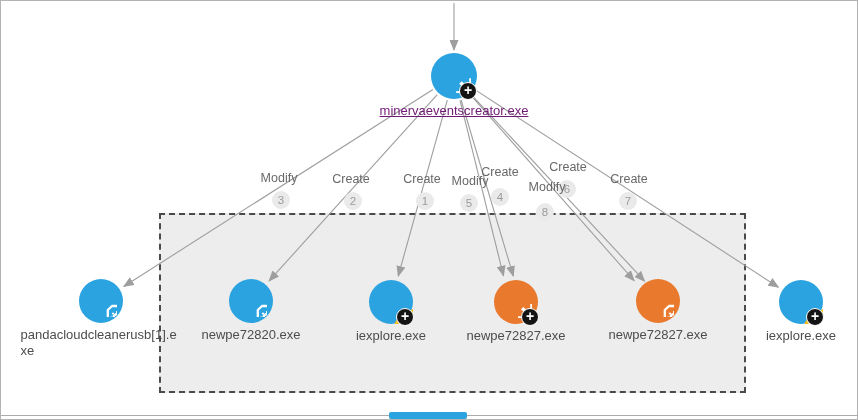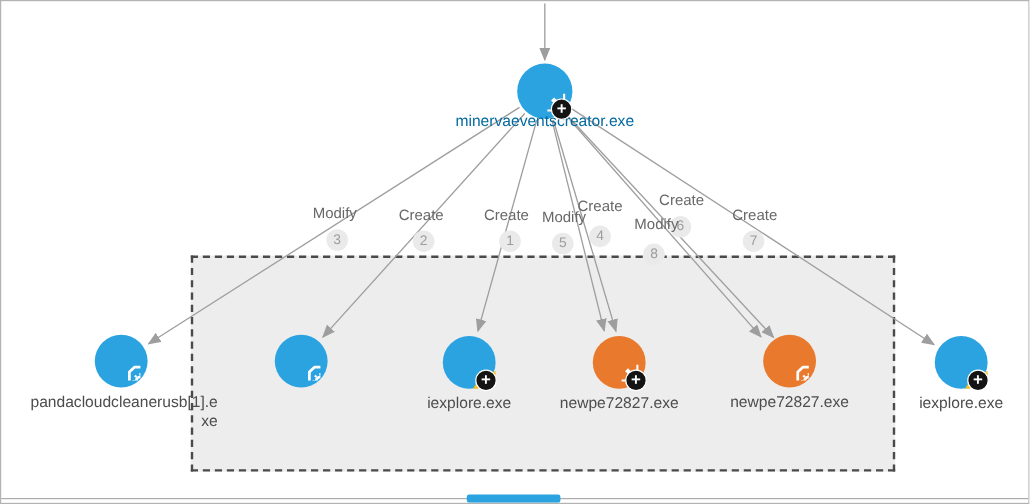--- a/index.html
+++ b/index.html
@@ -14,21 +14,21 @@
   }
   #edge-layer{position:absolute;left:0;top:0;z-index:2;}
   .node-circle{
     position:absolute;z-index:3;border-radius:50%;
     display:flex;align-items:center;justify-content:center;
   }
   .node-label{
     position:absolute;z-index:3;font-size:13px;color:#4d4d4d;
     text-align:center;white-space:nowrap;line-height:1.25;
   }
-  .node-label.wrap{white-space:normal;word-break:break-all;text-align:right;}
+  .node-label.wrap{white-space:normal;word-break:break-all;text-align:left;}
   .plus-badge{
     position:absolute;z-index:4;width:16px;height:16px;border-radius:50%;
     background:#141414;border:1px solid #ffffff;color:#ffffff;
     font-size:14px;font-weight:bold;line-height:14px;text-align:center;
   }
   .action-label{
     position:absolute;z-index:3;width:84px;margin-left:-42px;margin-top:-8px;
     font-size:12.5px;color:#686868;text-align:center;
   }
   .num-badge{
@@ -110,32 +110,33 @@
 
   <div id="scroll-track"></div>
   <div id="scroll-thumb" style="left: 388px; width: 78px; background: rgb(43, 163, 224);"></div>
 
 <div class="node-circle" style="left: 430px; top: 52px; width: 46px; height: 46px; background: rgb(43, 163, 224);">
       <svg width="34" height="34" viewBox="-16 -16 32 32">
         <use href="#sym-gear-plus"></use>
       </svg>
     </div>
     <div class="plus-badge" style="left: 458px; top: 81px; background: rgb(20, 20, 20);">+</div>
-    <div class="node-label" style="left: 343px; top: 92px; width: 220px; color: #0369a1;">minervaeventscreator.exe</div>
+    <div class="node-label" style="left: 343px; top: 102px; width: 220px; color: #701a75; text-decoration: underline;">minervaeventscreator.exe</div>
     <div class="node-circle" style="left: 78px; top: 278px; width: 44px; height: 44px; background: rgb(43, 163, 224);">
       <svg width="32" height="32" viewBox="-16 -16 32 32">
         <use href="#sym-doc-gear"></use>
       </svg>
     </div>
     <div class="node-label wrap" style="left: 19.5px; top: 326px; width: 161px; color: rgb(77, 77, 77);">pandacloudcleanerusb[1].exe</div>
     <div class="node-circle" style="left: 228px; top: 278px; width: 44px; height: 44px; background: rgb(43, 163, 224);">
       <svg width="32" height="32" viewBox="-16 -16 32 32">
         <use href="#sym-doc-gear"></use>
       </svg>
     </div>
+    <div class="node-label" style="left: 175px; top: 326px; width: 150px; color: rgb(77, 77, 77);">newpe72820.exe</div>
     <div class="node-circle" style="left: 368px; top: 279px; width: 44px; height: 44px; background: rgb(43, 163, 224);">
       <svg width="44" height="44" viewBox="-16 -16 32 32">
         <use href="#sym-ie"></use>
       </svg>
     </div>
     <div class="plus-badge" style="left: 395px; top: 307px; background: rgb(20, 20, 20);">+</div>
     <div class="node-label" style="left: 315px; top: 327px; width: 150px; color: rgb(77, 77, 77);">iexplore.exe</div>
     <div class="node-circle" style="left: 493px; top: 279px; width: 44px; height: 44px; background: rgb(232, 121, 45);">
       <svg width="32" height="32" viewBox="-16 -16 32 32">
         <use href="#sym-gear-plus"></use>

